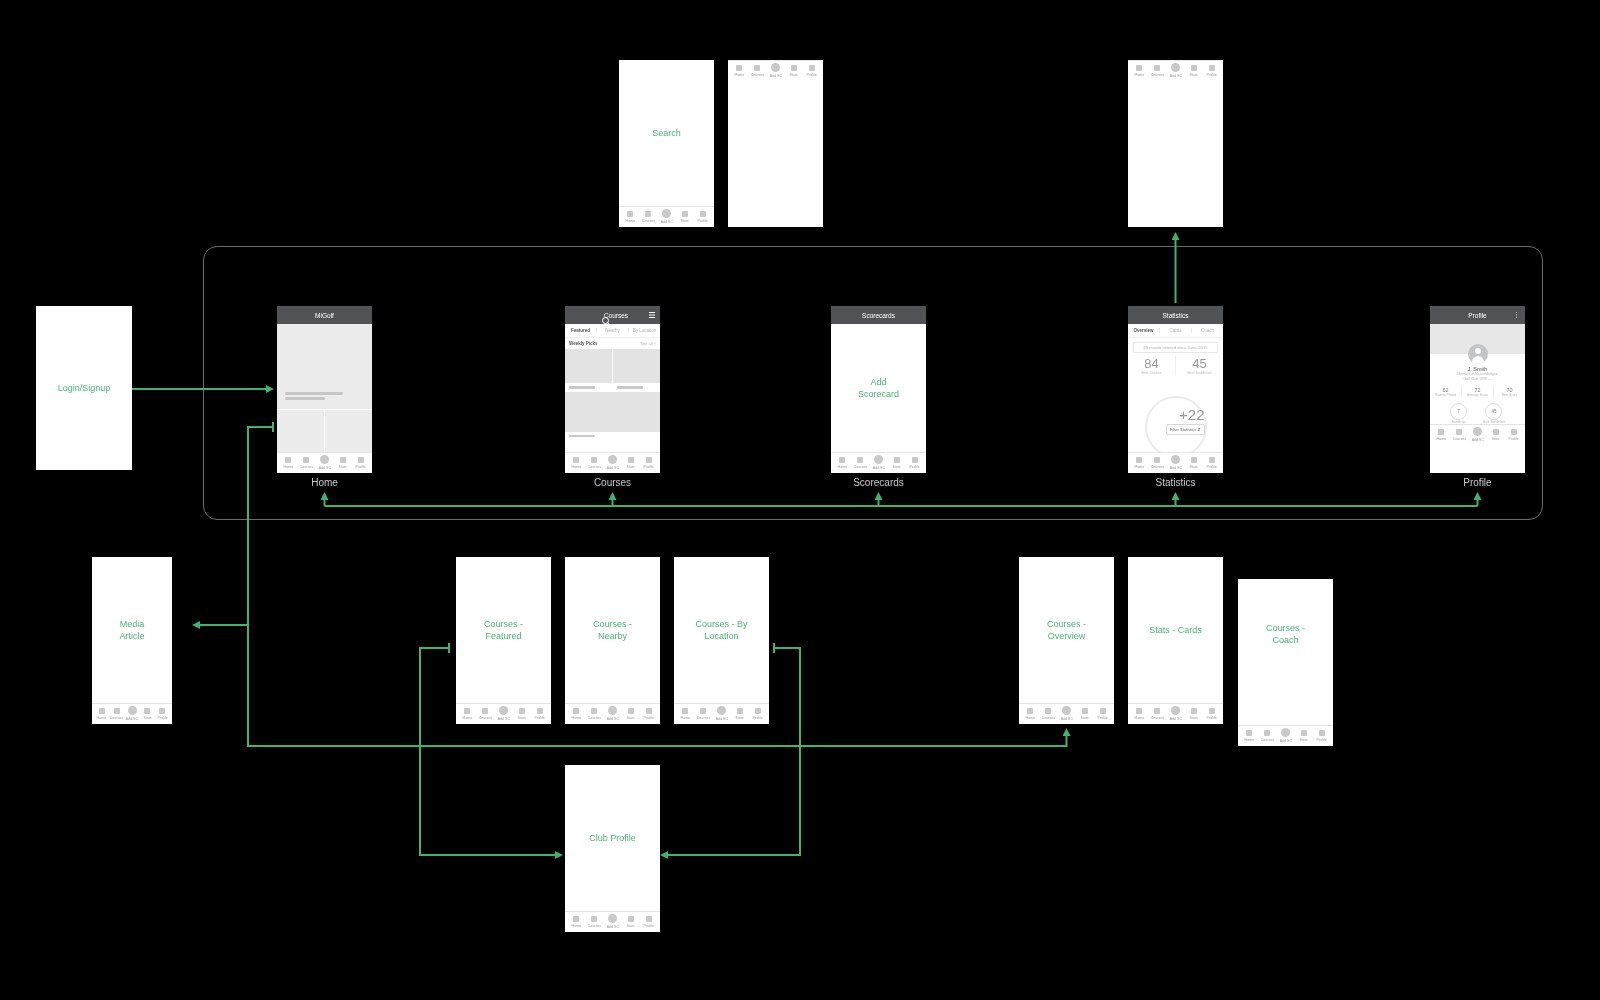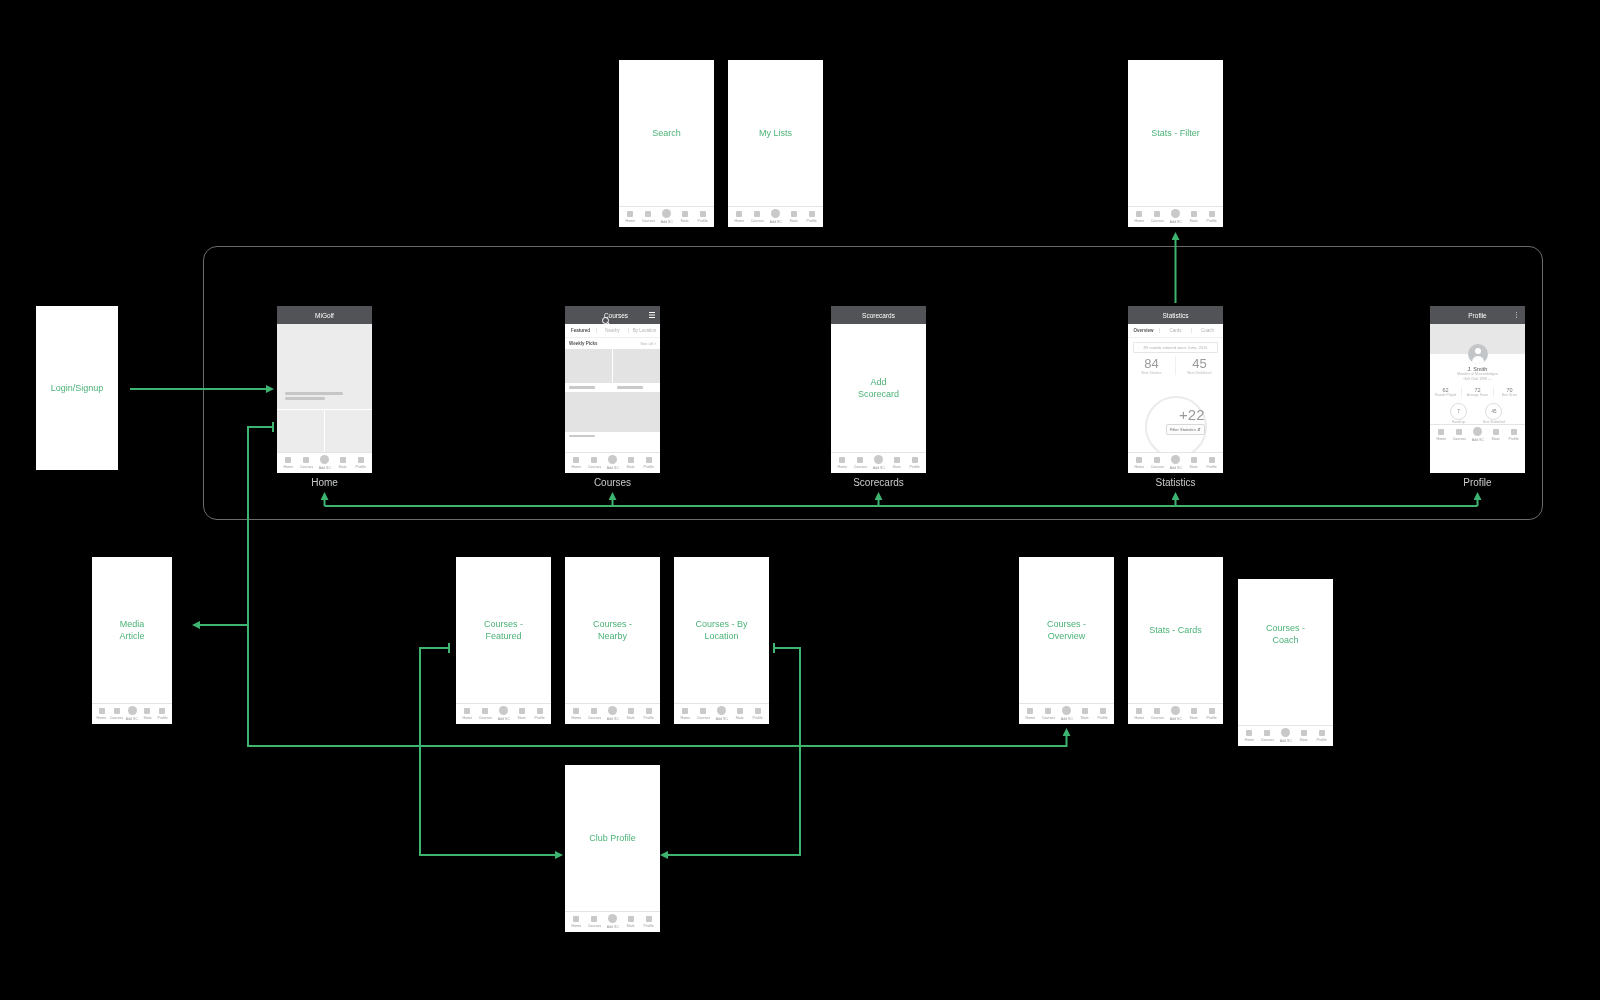--- a/index.html
+++ b/index.html
@@ -156,23 +156,20 @@
           <div class="tlabel">Stats</div>
         </div>
         <div class="tab">
           <div class="sq"></div>
           <div class="tlabel">Profile</div>
         </div>
       </div>
   </div>
 
   <div class="phone" style="left:728px;top:60px;">
-    <div class="flex-body">
-      <span class="green-title">My Lists</span>
-    </div>
     <div class="tabbar">
         <div class="tab">
           <div class="sq"></div>
           <div class="tlabel">Home</div>
         </div>
         <div class="tab">
           <div class="sq"></div>
           <div class="tlabel">Courses</div>
         </div>
         <div class="tab">
@@ -184,48 +181,45 @@
           <div class="tlabel">Stats</div>
         </div>
         <div class="tab">
           <div class="sq"></div>
           <div class="tlabel">Profile</div>
         </div>
       </div>
   </div>
 
   <div class="phone" style="left:1128px;top:60px;">
-    <div class="flex-body">
-      <span class="green-title">Stats - Filter</span>
-    </div>
-    <div class="tabbar">
-        <div class="tab">
-          <div class="sq"></div>
-          <div class="tlabel">Home</div>
-        </div>
-        <div class="tab">
-          <div class="sq"></div>
-          <div class="tlabel">Courses</div>
-        </div>
-        <div class="tab">
-          <div class="circ"></div>
-          <div class="tlabel">Add SC</div>
-        </div>
-        <div class="tab">
-          <div class="sq"></div>
-          <div class="tlabel">Stats</div>
-        </div>
-        <div class="tab">
-          <div class="sq"></div>
-          <div class="tlabel">Profile</div>
-        </div>
-      </div>
-  </div>
-
-  <div class="phone" style="left:36px;top:306px;width:82px;height:164px;">
+    <div class="tabbar">
+        <div class="tab">
+          <div class="sq"></div>
+          <div class="tlabel">Home</div>
+        </div>
+        <div class="tab">
+          <div class="sq"></div>
+          <div class="tlabel">Courses</div>
+        </div>
+        <div class="tab">
+          <div class="circ"></div>
+          <div class="tlabel">Add SC</div>
+        </div>
+        <div class="tab">
+          <div class="sq"></div>
+          <div class="tlabel">Stats</div>
+        </div>
+        <div class="tab">
+          <div class="sq"></div>
+          <div class="tlabel">Profile</div>
+        </div>
+      </div>
+  </div>
+
+  <div class="phone" style="left:36px;top:306px;width:96px;height:164px;">
     <div class="flex-body">
       <span class="green-title">Login/Signup</span>
     </div>
   </div>
 
   <div class="phone" style="left:277px;top:306px;">
     <div class="p-header">
       <span>MiGolf</span>
     </div>
     <div class="home-body">

